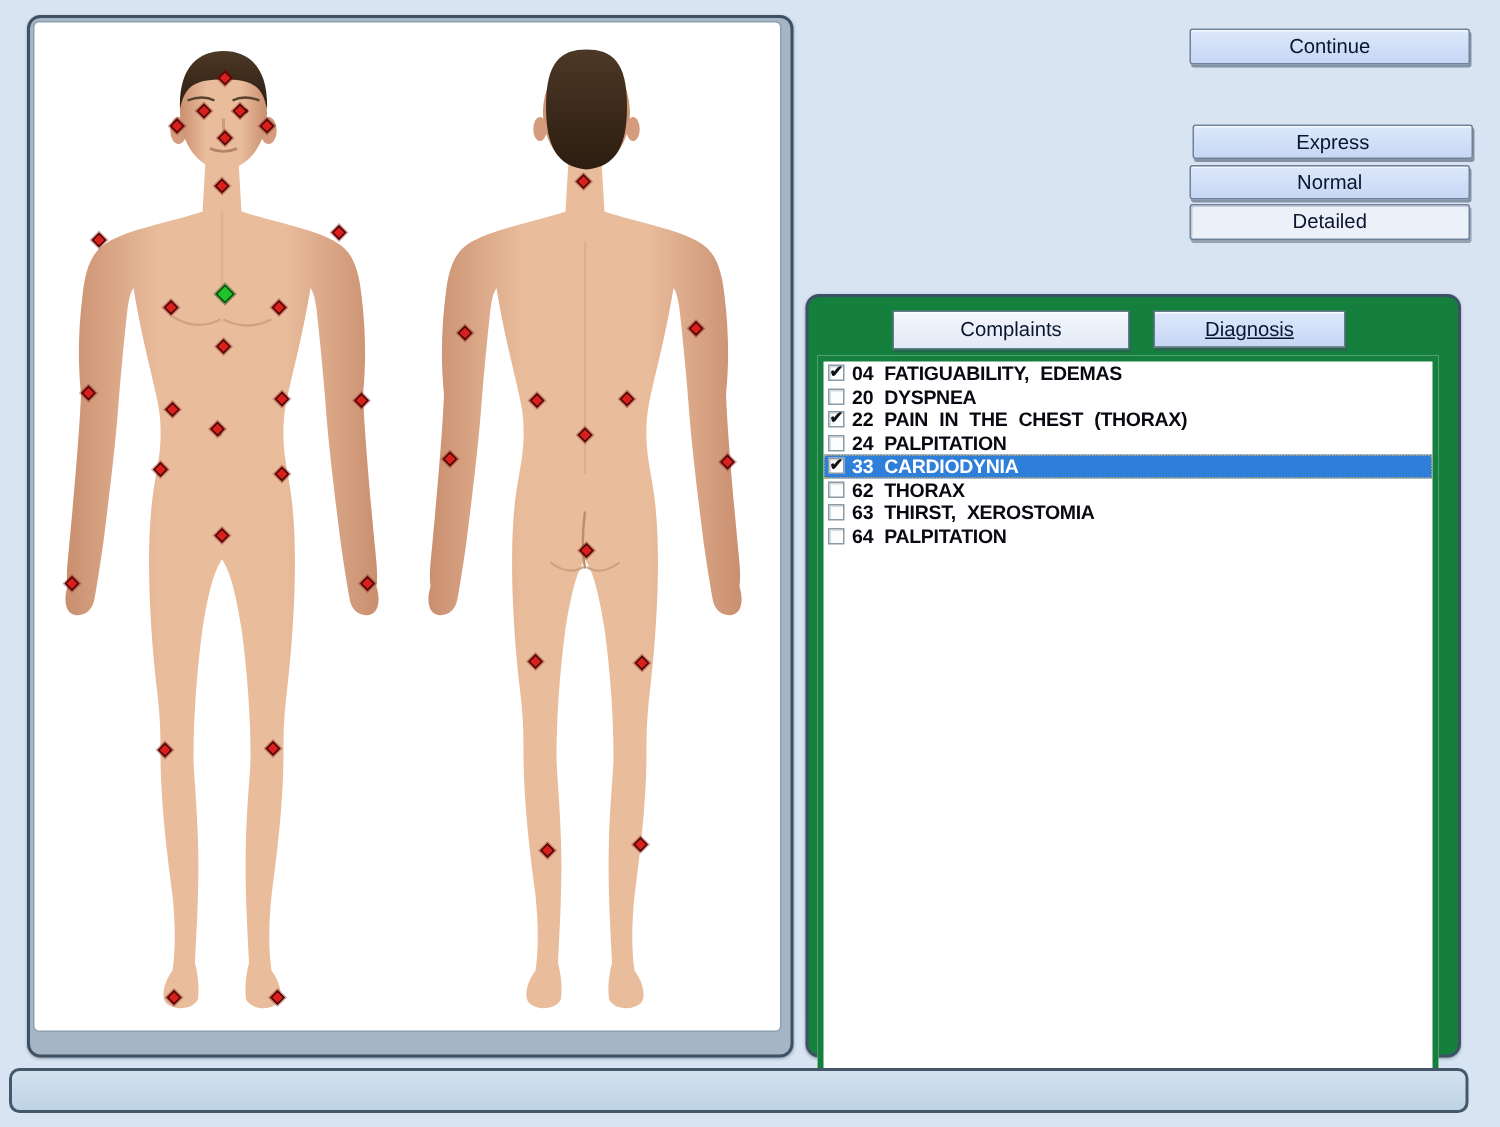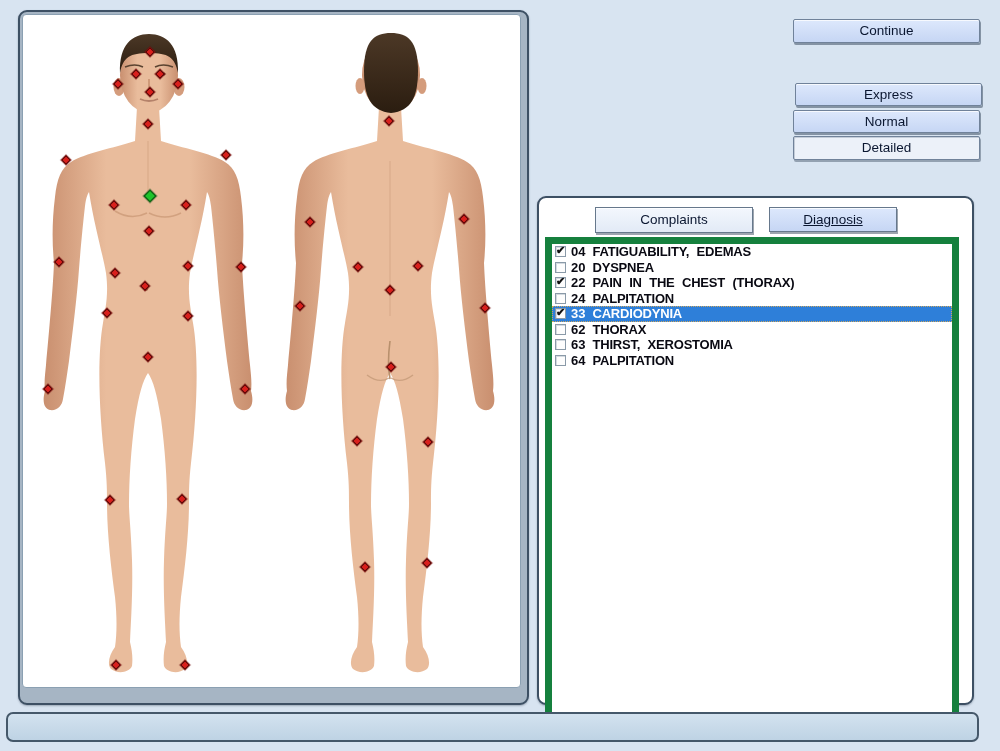--- a/index.html
+++ b/index.html
@@ -56,39 +56,39 @@
     cursor:pointer;
   }
   .btn-continue { left:793px; top:19px; }
   .btn-express  { left:795px; top:83px;  height:23px; }
   .btn-normal   { left:793px; top:110px; height:23px; }
   .btn-detailed { left:793px; top:136px; background:#ecf1f9; box-shadow:1px 2px 0 rgba(64,80,100,.45), inset 1px 1px 0 rgba(120,135,155,.35); }
 
   
   .right-panel {
     position:absolute; left:537px; top:196px; width:437px; height:509px;
-    background:#ffffff;
+    background:#15803d;
     border:2px solid #3d5064;
     border-radius:9px;
     box-shadow:0 1px 2px rgba(40,55,75,.35);
   }
   .tab {
     position:absolute; height:26px;
     font-size:13.5px; color:#0a1630; text-align:center; line-height:23px;
     border:1px solid #66788c;
     box-shadow:1px 2px 0 rgba(60,75,95,.5), inset 0 1px 0 rgba(255,255,255,.8);
     cursor:pointer;
   }
   .tab-complaints { left:56px; top:9px; width:158px; background:linear-gradient(#f3f7fd,#e2eaf6); }
   .tab-diagnosis  { left:230px; top:9px; width:128px; height:25px; background:linear-gradient(#dde8fc,#c6d6f4);text-decoration:underline; }
 
   .list {
     position:absolute; left:6px; top:39px; width:414px; height:493px;
     background:#ffffff;
-    border:7px solid #15803d;
+    border:4px solid #15803d;
     overflow:hidden;
   }
   .row {
     display:flex; align-items:center;
     height:15.5px; padding-left:2px;
     font-size:13px; font-weight:bold; color:#090912;
     white-space:nowrap; cursor:pointer;
   }
   .row .cb {
     position:relative; flex:0 0 auto;

